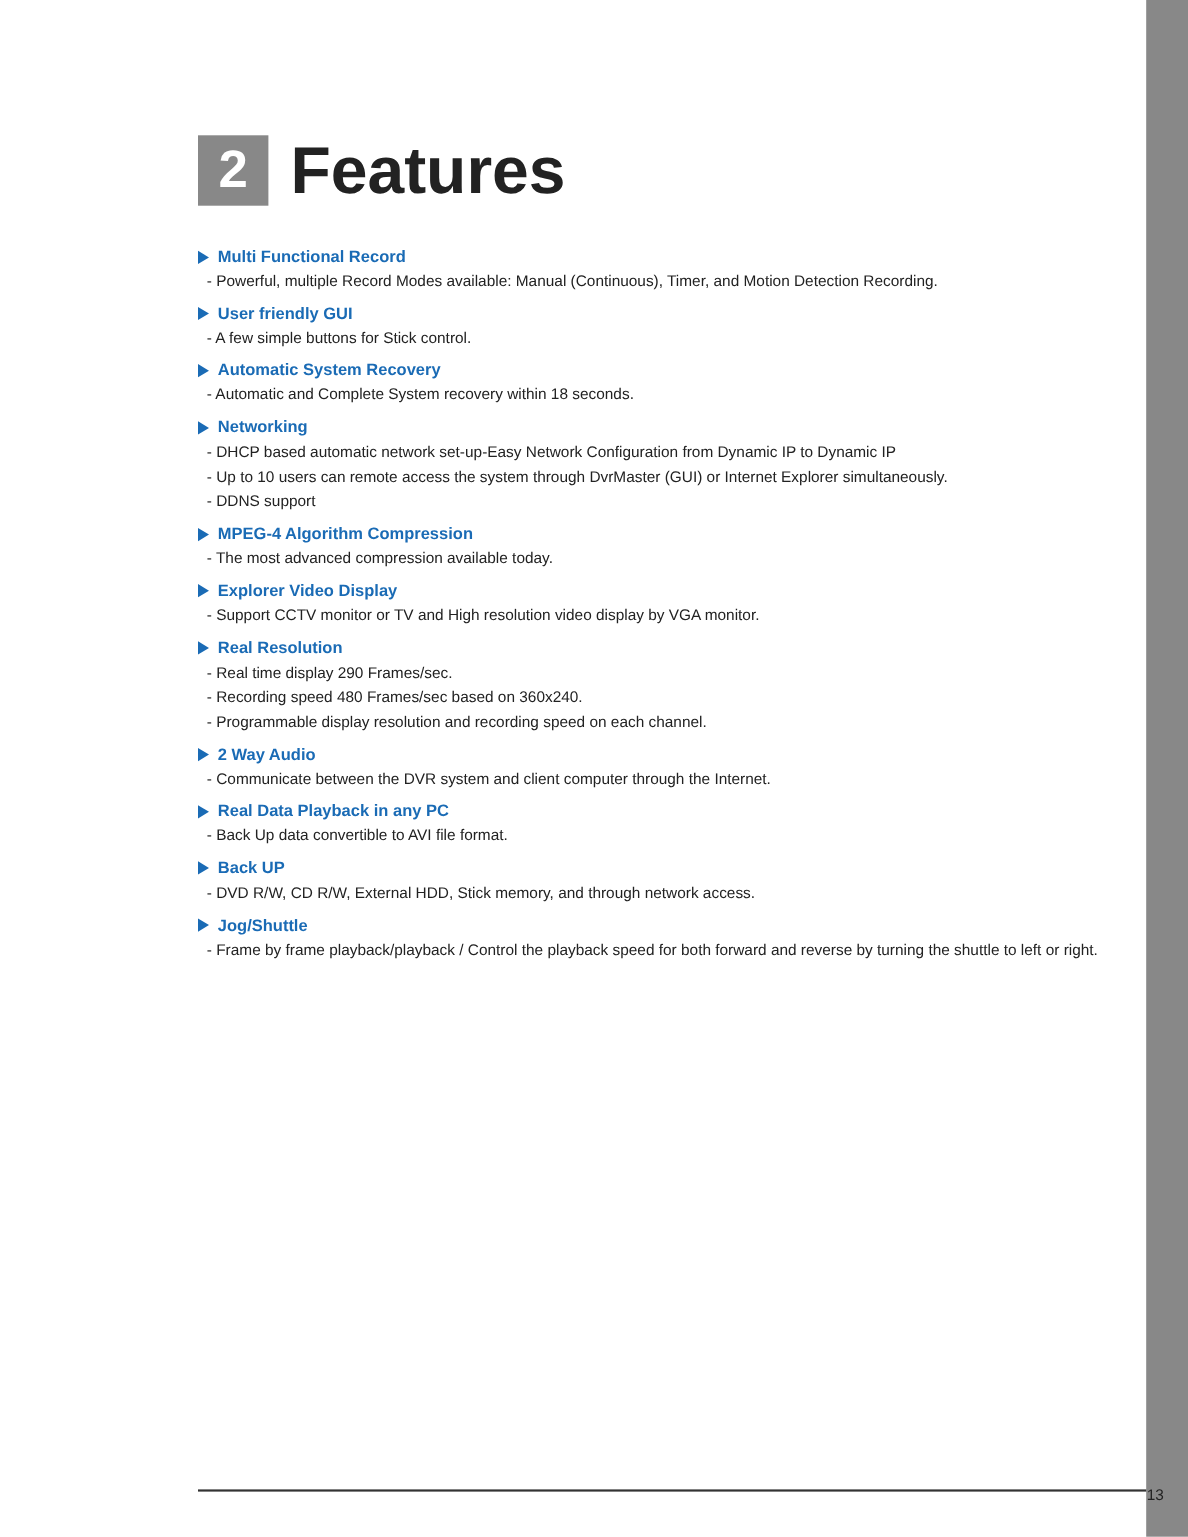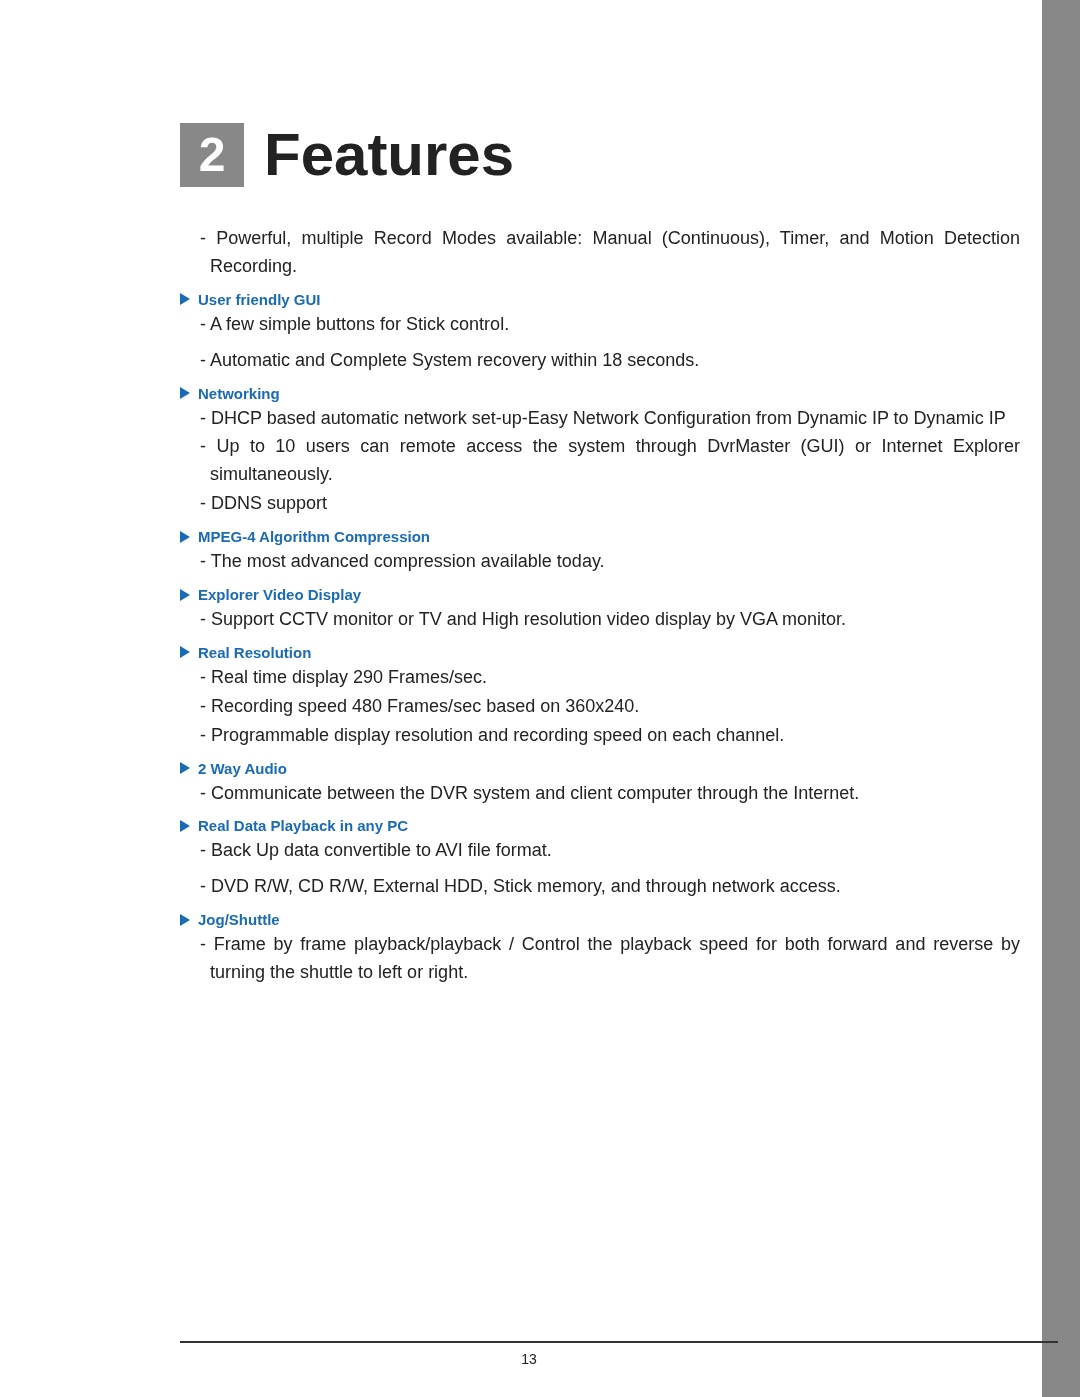--- a/index.html
+++ b/index.html
@@ -90,41 +90,41 @@
       width: 0;
       height: 0;
       border-top: 6px solid transparent;
       border-bottom: 6px solid transparent;
       border-left: 10px solid #1a6bb5;
       margin-right: 8px;
       flex-shrink: 0;
     }
 
     .feature-desc {
-      font-size: 18px;
-      color: #222;
-      margin-left: 12px;
+      font-size: 14px;
+      color: #222;
+      margin-left: 0;
       line-height: 1.55;
       text-align: justify;
     }
 
     .feature-desc .bullet-line {
       display: block;
       padding-left: 18px;
       text-indent: -10px;
       margin-bottom: 1px;
     }
 
     .page-footer {
       position: absolute;
       bottom: 30px;
       left: 0;
       right: 22px;
       display: flex;
-      flex-direction: column;
+      flex-direction: row;
       align-items: center;
     }
 
     .footer-line {
       width: calc(100% - 180px);
       margin-left: 180px;
       height: 2px;
       background: #333;
       margin-bottom: 8px;
     }
@@ -143,34 +143,42 @@
 
   <div class="content-area">
 
     <div class="chapter-header">
       <div class="chapter-number-box">2</div>
       <div class="chapter-title">Features</div>
     </div>
 
     <ul class="features-list" id="features-list">
     <li class="feature-item">
+          <div class="feature-heading">
+            <span class="triangle-icon"></span>
+            <span>Multi Functional Record</span>
+          </div>
           <div class="feature-desc">
             <span class="bullet-line">- Powerful, multiple Record Modes available: Manual (Continuous), Timer, and Motion Detection Recording.</span>
           </div>
         </li>
         <li class="feature-item">
           <div class="feature-heading">
             <span class="triangle-icon"></span>
             <span>User friendly GUI</span>
           </div>
           <div class="feature-desc">
             <span class="bullet-line">- A few simple buttons for Stick control.</span>
           </div>
         </li>
         <li class="feature-item">
+          <div class="feature-heading">
+            <span class="triangle-icon"></span>
+            <span>Automatic System Recovery</span>
+          </div>
           <div class="feature-desc">
             <span class="bullet-line">- Automatic and Complete System recovery within 18 seconds.</span>
           </div>
         </li>
         <li class="feature-item">
           <div class="feature-heading">
             <span class="triangle-icon"></span>
             <span>Networking</span>
           </div>
           <div class="feature-desc">
@@ -220,20 +228,24 @@
         <li class="feature-item">
           <div class="feature-heading">
             <span class="triangle-icon"></span>
             <span>Real Data Playback in any PC</span>
           </div>
           <div class="feature-desc">
             <span class="bullet-line">- Back Up data convertible to AVI file format.</span>
           </div>
         </li>
         <li class="feature-item">
+          <div class="feature-heading">
+            <span class="triangle-icon"></span>
+            <span>Back UP</span>
+          </div>
           <div class="feature-desc">
             <span class="bullet-line">- DVD R/W, CD R/W, External HDD, Stick memory, and through network access.</span>
           </div>
         </li>
         <li class="feature-item">
           <div class="feature-heading">
             <span class="triangle-icon"></span>
             <span>Jog/Shuttle</span>
           </div>
           <div class="feature-desc">

